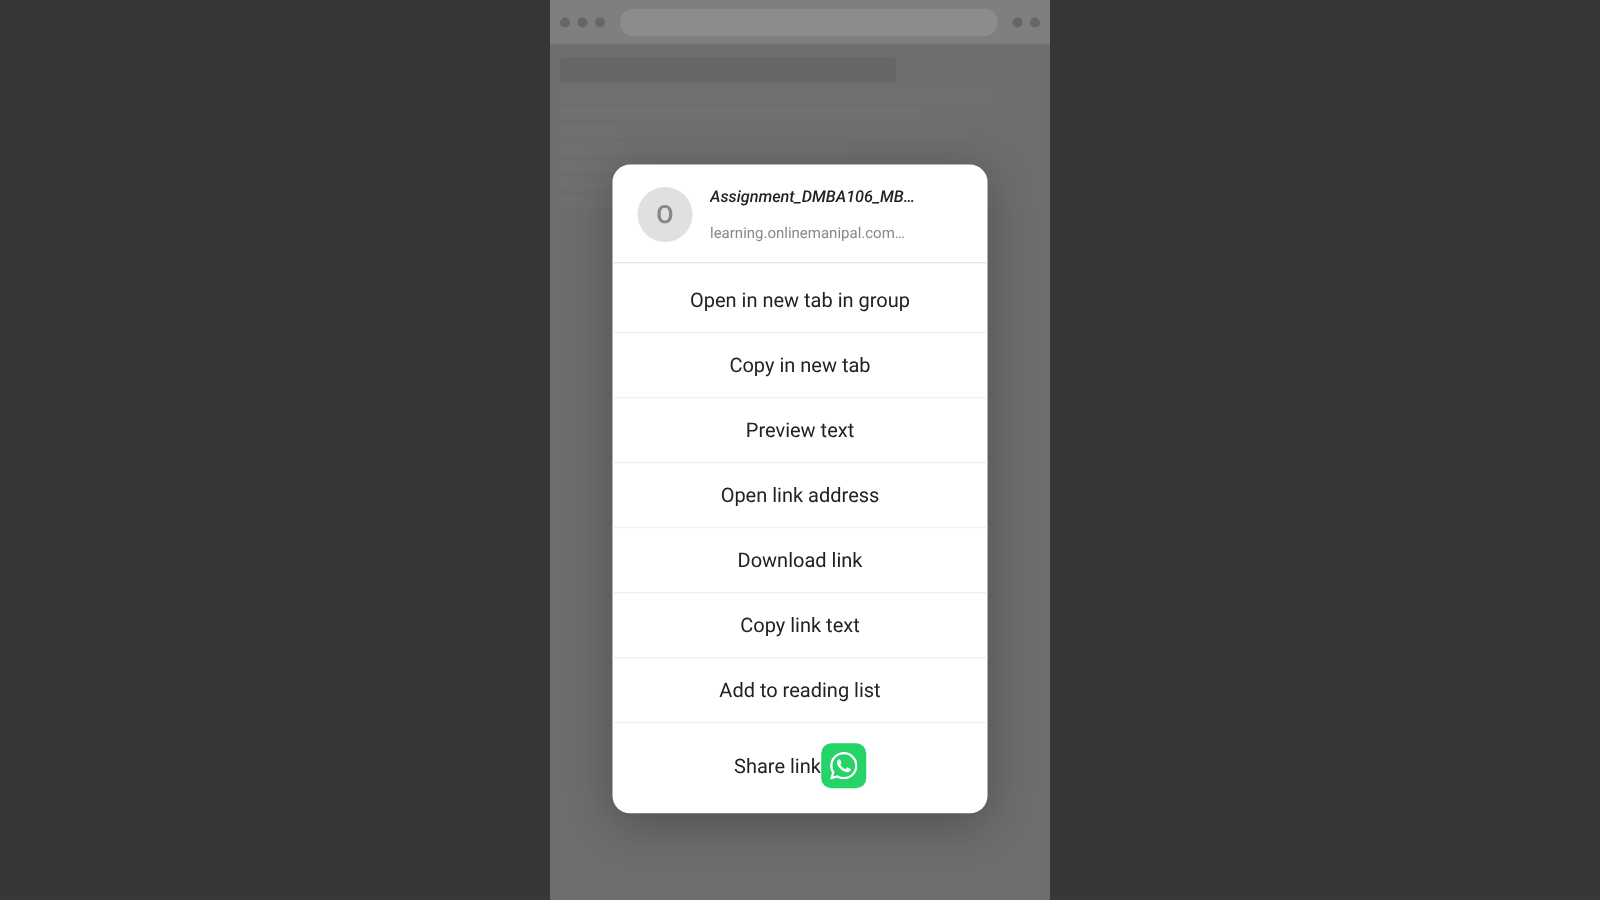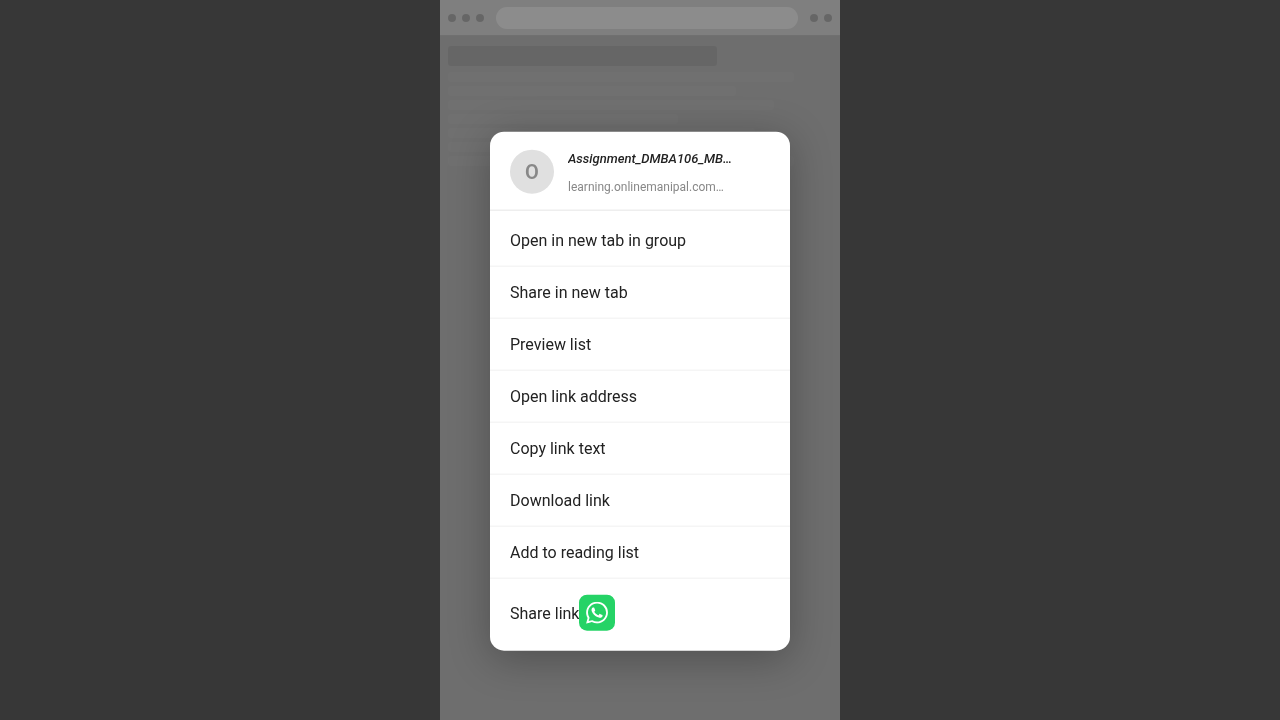--- a/index.html
+++ b/index.html
@@ -95,21 +95,21 @@
     }
 
     
     .menu-items {
       padding: 4px 0;
     }
 
     .menu-item {
       display: flex;
       align-items: center;
-      justify-content: flex-start;
+      justify-content: center;
       padding: 16px 20px;
       font-size: 16px;
       color: #222;
       cursor: pointer;
       transition: background 0.1s;
       border-bottom: 1px solid #f0f0f0;
     }
 
     .menu-item:last-child {
       border-bottom: none;
@@ -245,38 +245,38 @@
       </div>
     </div>
 
     <div class="menu-items">
 
       <div class="menu-item">
         <span class="menu-item-label">Open in new tab in group</span>
       </div>
 
       <div class="menu-item">
-        <span class="menu-item-label">Share in new tab</span>
-      </div>
-
-
-      <div class="menu-item">
-        <span class="menu-item-label">Preview list</span>
+        <span class="menu-item-label">Copy in new tab</span>
+      </div>
+
+
+      <div class="menu-item">
+        <span class="menu-item-label">Preview text</span>
       </div>
 
       <div class="menu-item">
         <span class="menu-item-label">Open link address</span>
       </div>
 
       <div class="menu-item">
+        <span class="menu-item-label">Download link</span>
+      </div>
+
+      <div class="menu-item">
         <span class="menu-item-label">Copy link text</span>
-      </div>
-
-      <div class="menu-item">
-        <span class="menu-item-label">Download link</span>
       </div>
 
       <div class="menu-item">
         <span class="menu-item-label">Add to reading list</span>
       </div>
 
       <div class="menu-item">
         <span class="menu-item-label">Share link</span>
         <div class="whatsapp-icon">
           <svg viewBox="0 0 24 24" xmlns="http://www.w3.org/2000/svg">

